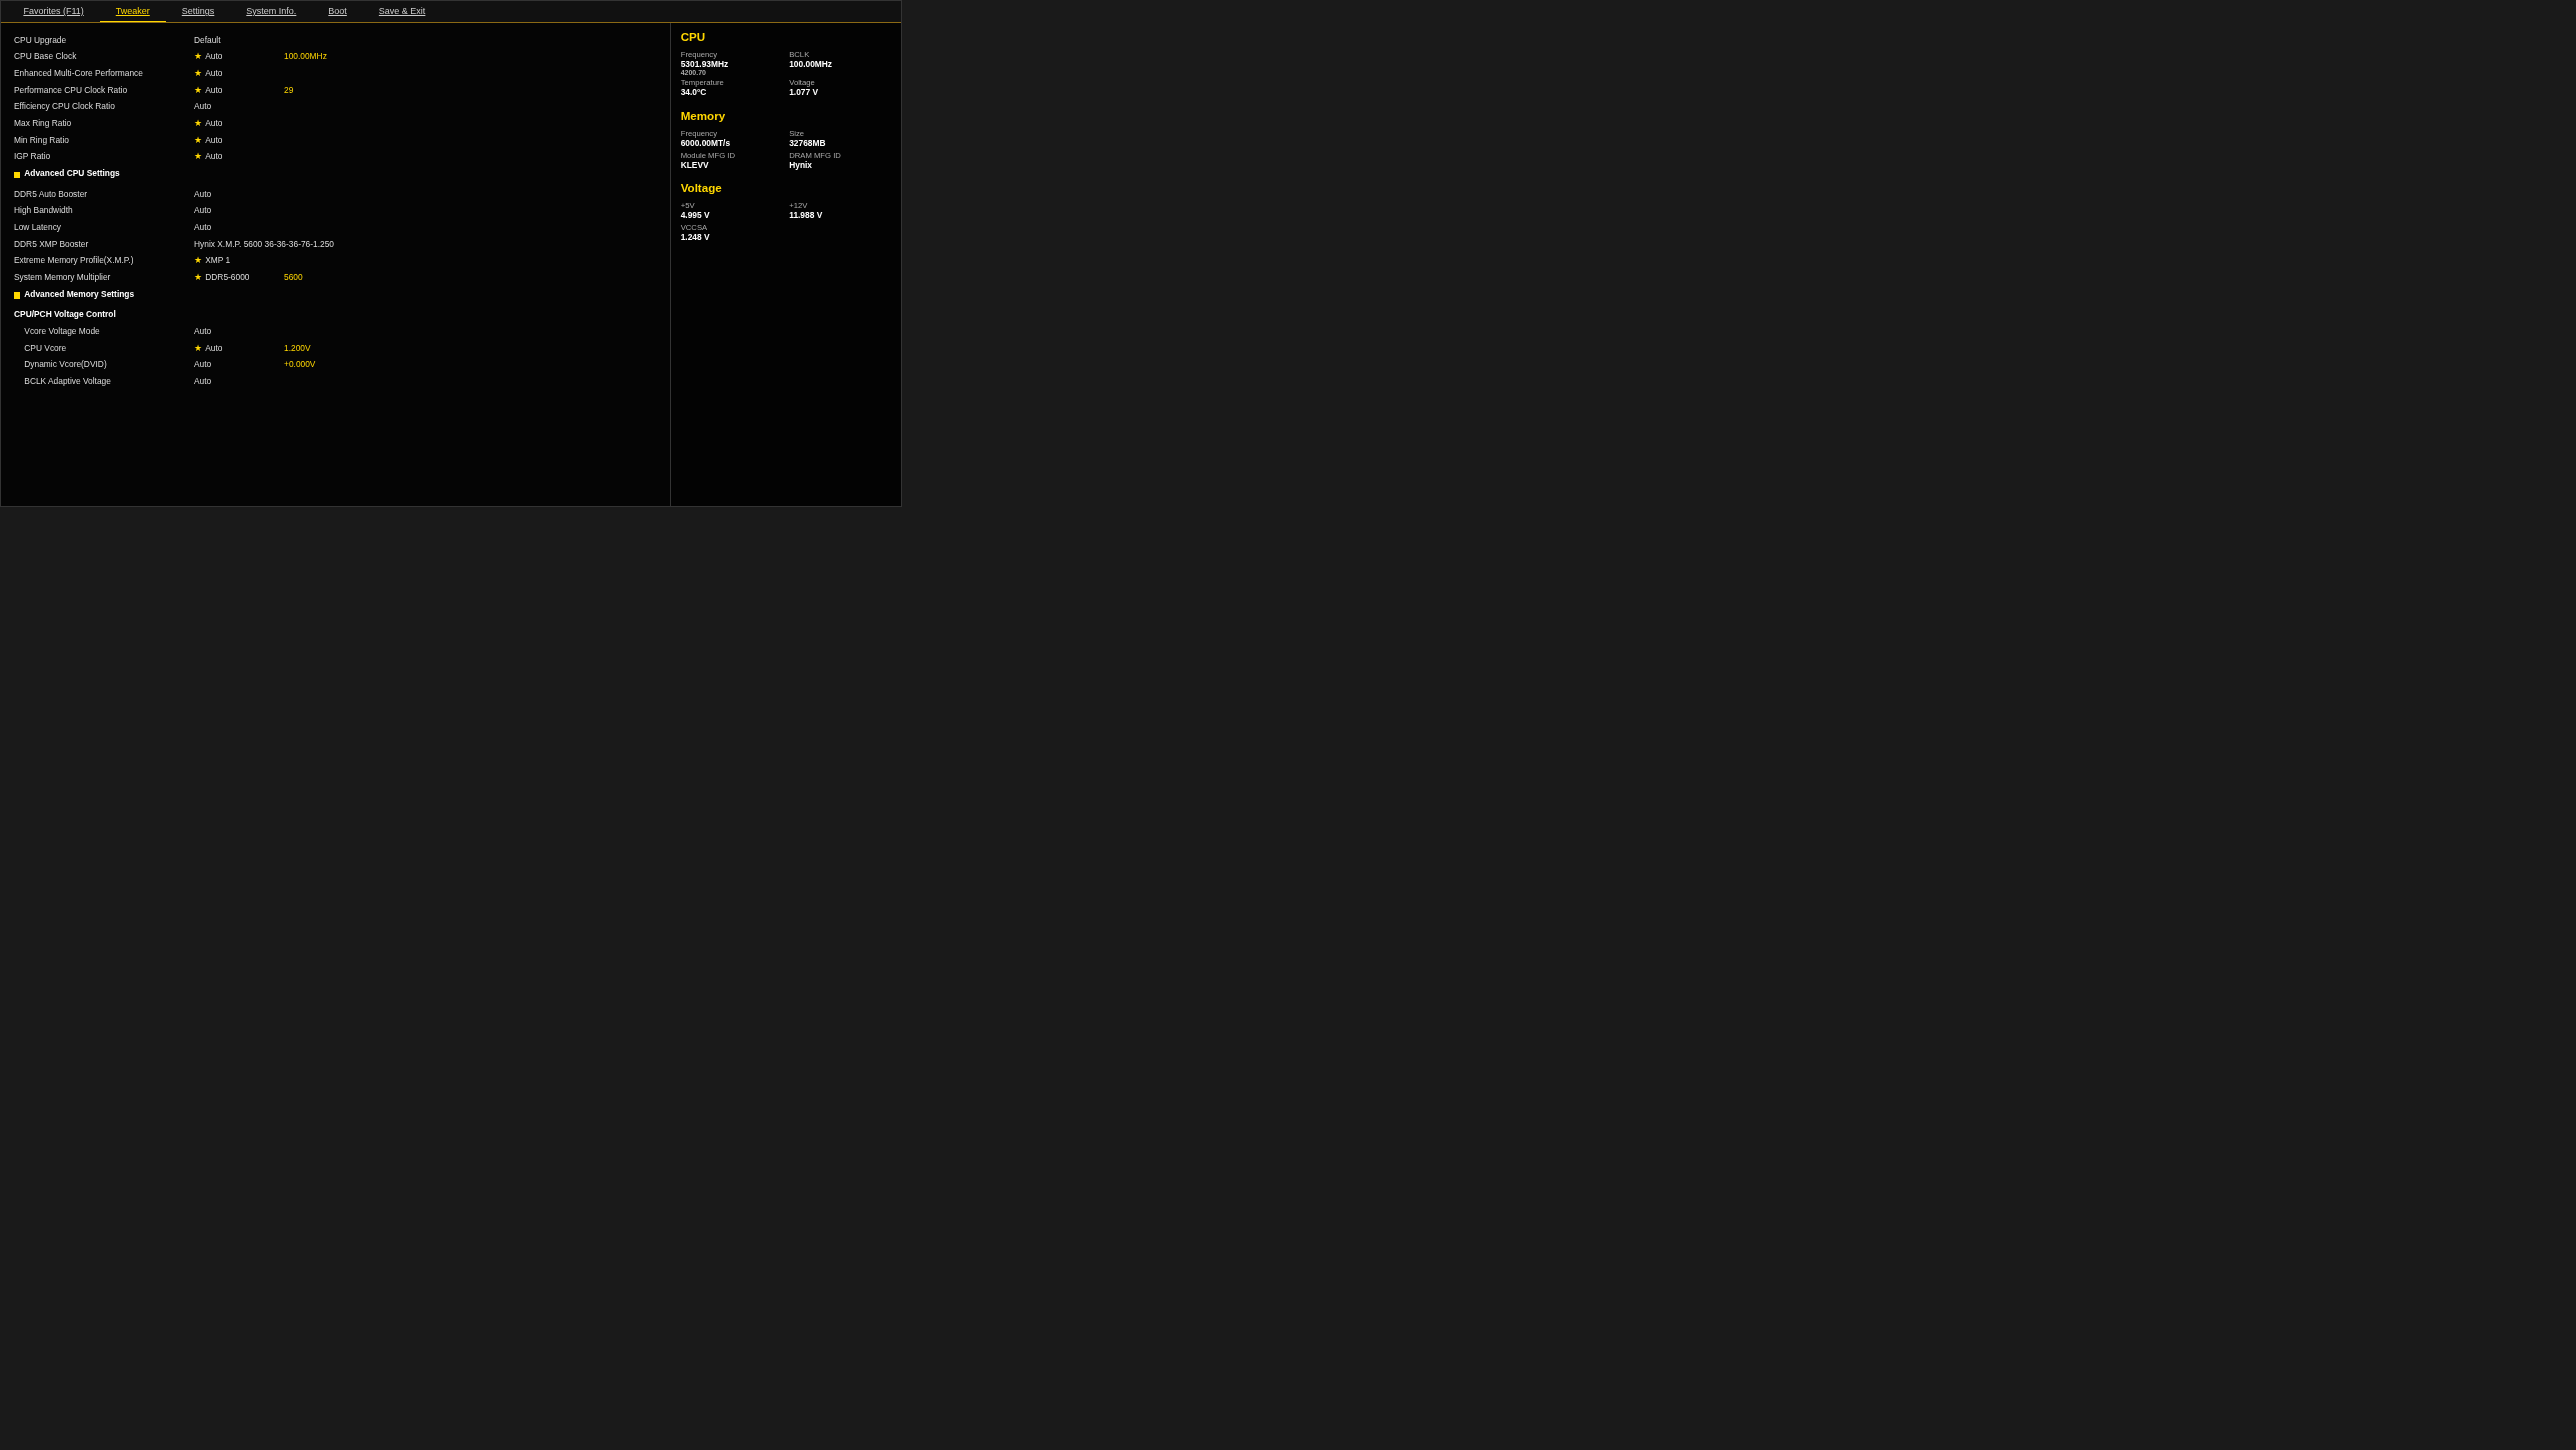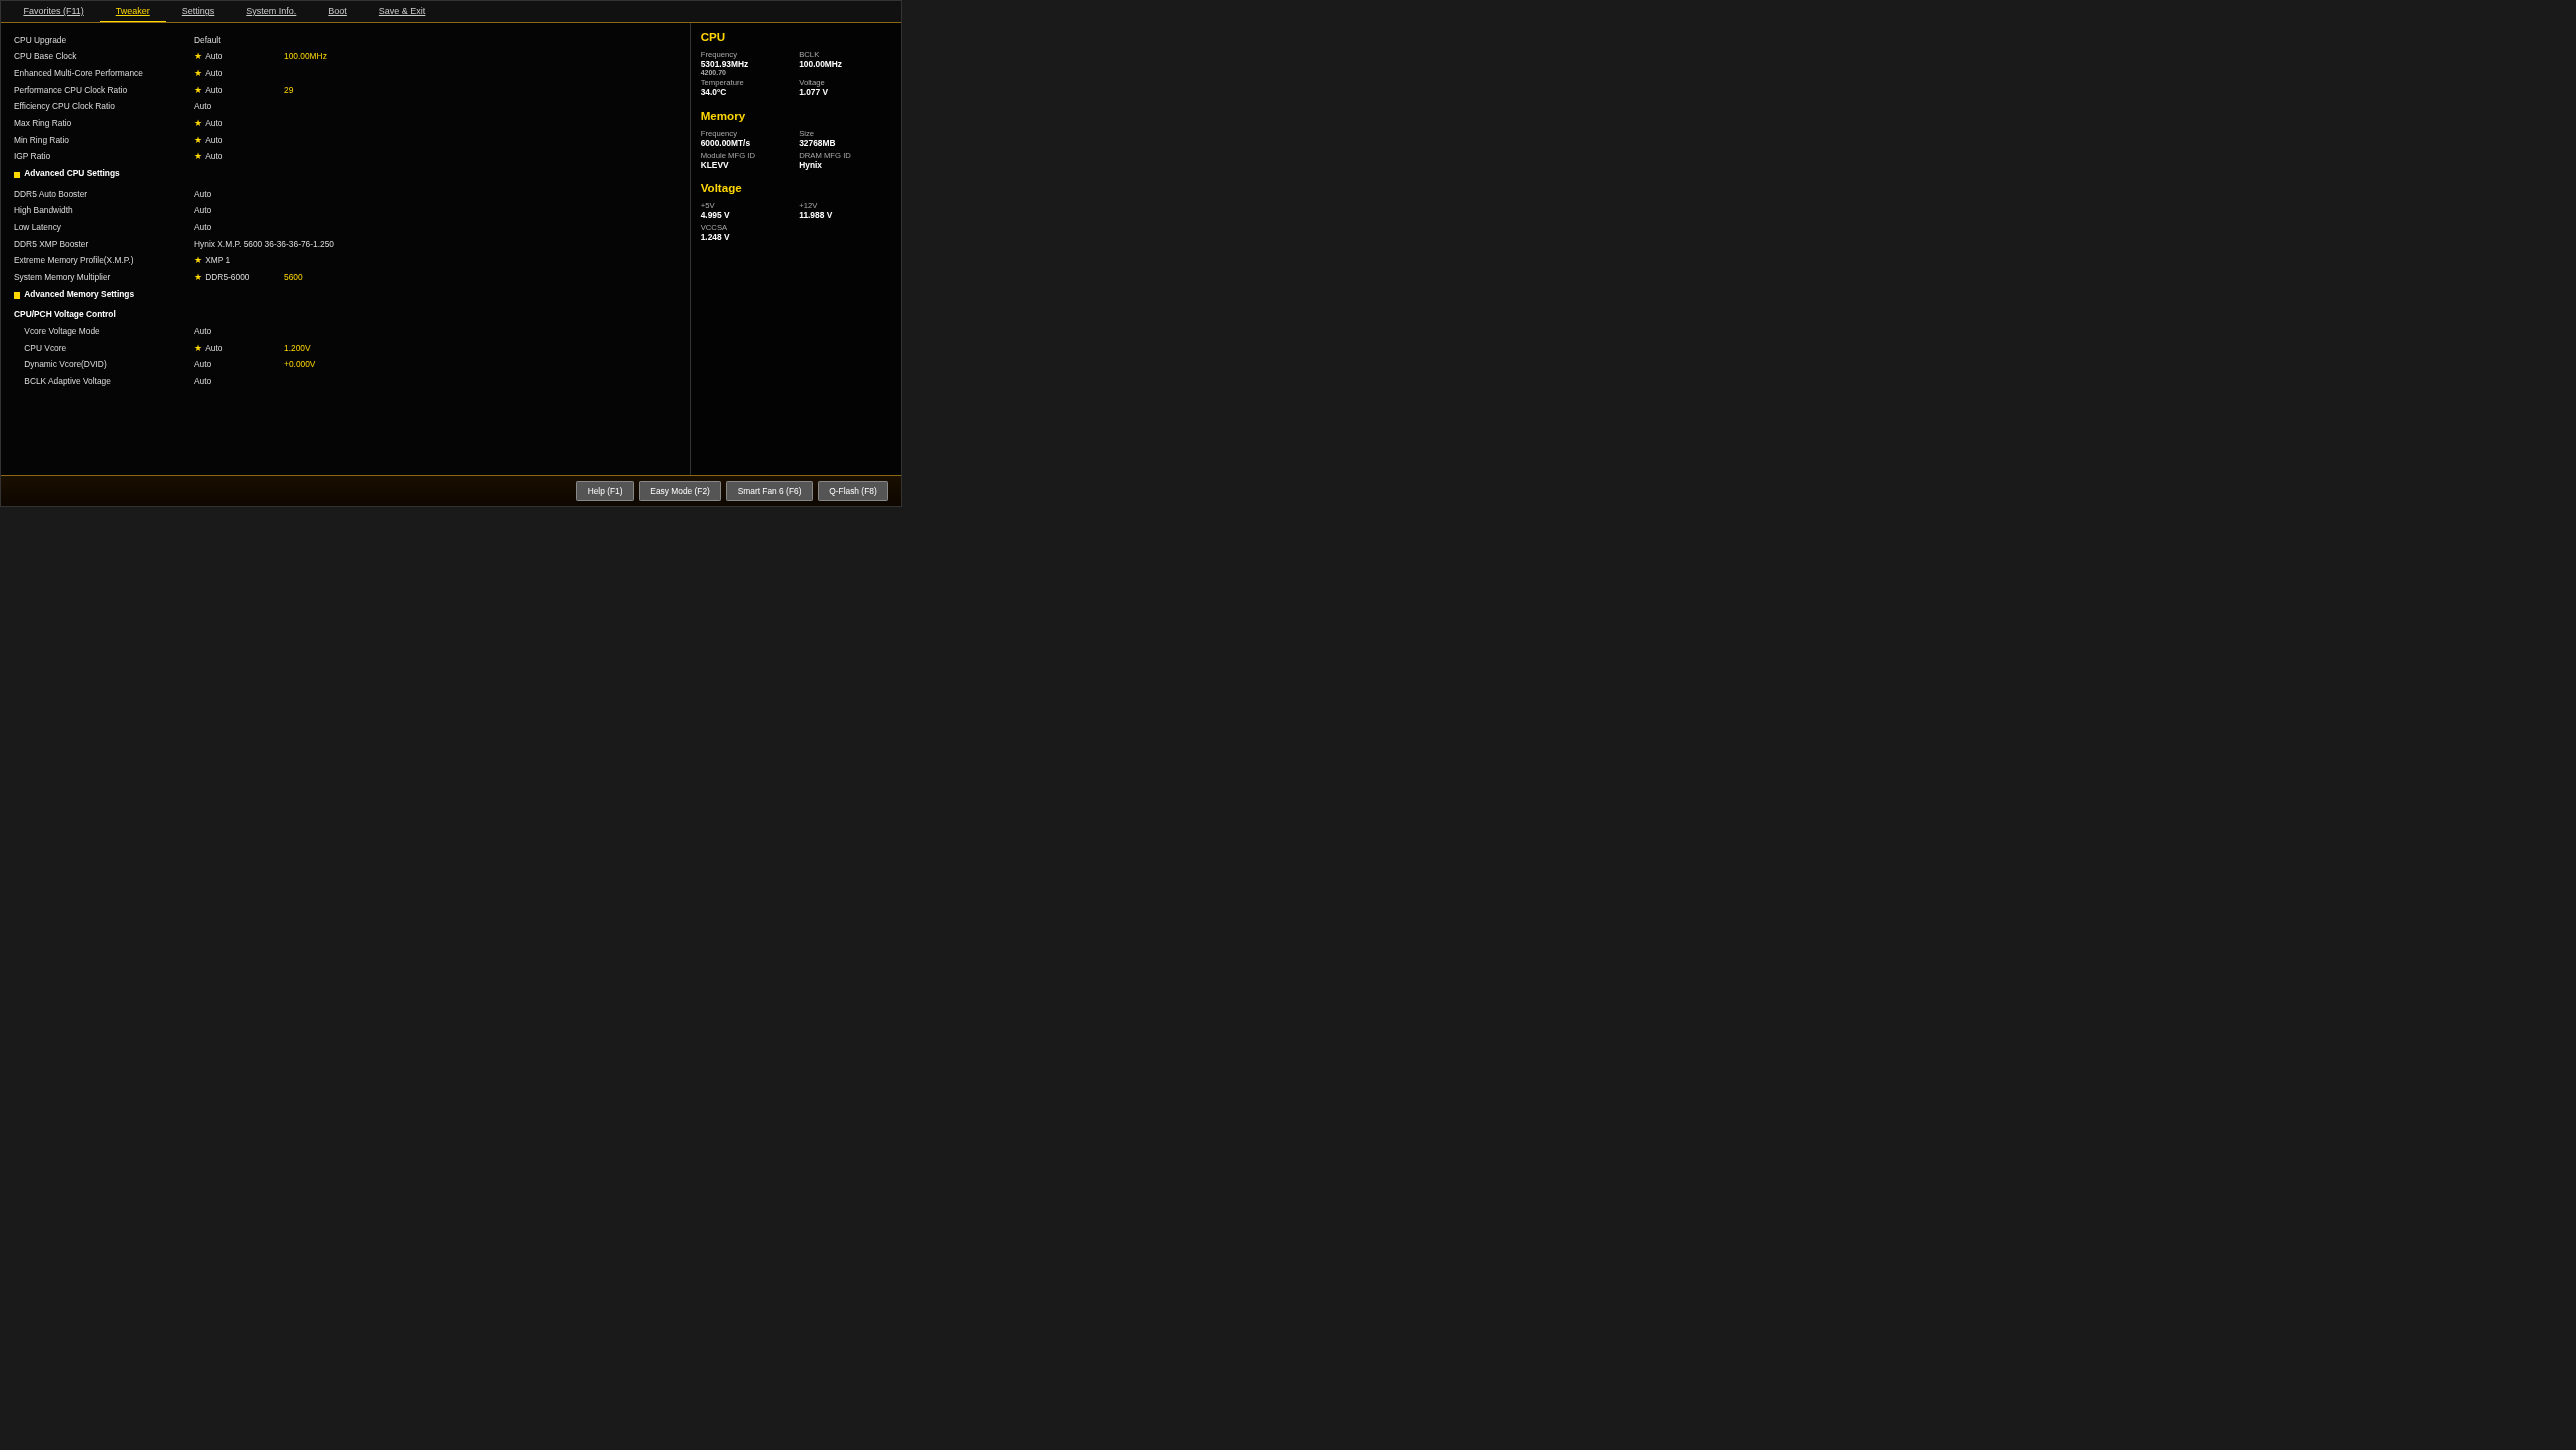--- a/index.html
+++ b/index.html
@@ -149,21 +149,21 @@
     }
 
     .setting-extra {
       color: #FFD700;
       margin-left: 13px;
       font-size: 8.4px;
     }
 
     
     .info-panel {
-      width: 211px;
+      width: 231px;
       padding: 6.4px 9.7px;
       background: rgba(0,0,0,0.7);
       border-left: 0.6px solid #333;
       font-family: Arial, sans-serif;
     }
 
     .info-section {
       margin-bottom: 11.6px;
     }
 
@@ -462,21 +462,15 @@
           <div>
             <div class="info-label">VCCSA</div>
             <div class="info-value">1.248 V</div>
           </div>
         </div>
       </div>
 
     </div>
   </div>
 
-  <div class="footer">
-    <button class="footer-btn">Help (F1)</button>
-    <button class="footer-btn">Easy Mode (F2)</button>
-    <button class="footer-btn">Smart Fan 6 (F6)</button>
-    <button class="footer-btn">Q-Flash (F8)</button>
-  </div>
 
 </div>
 
 
 </body></html>

